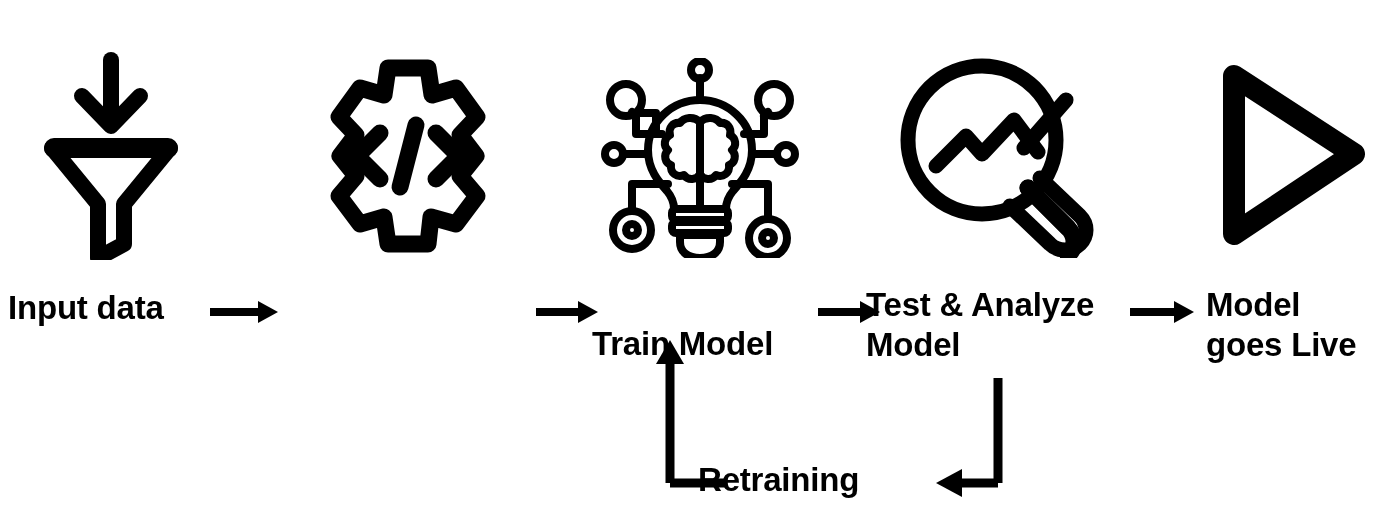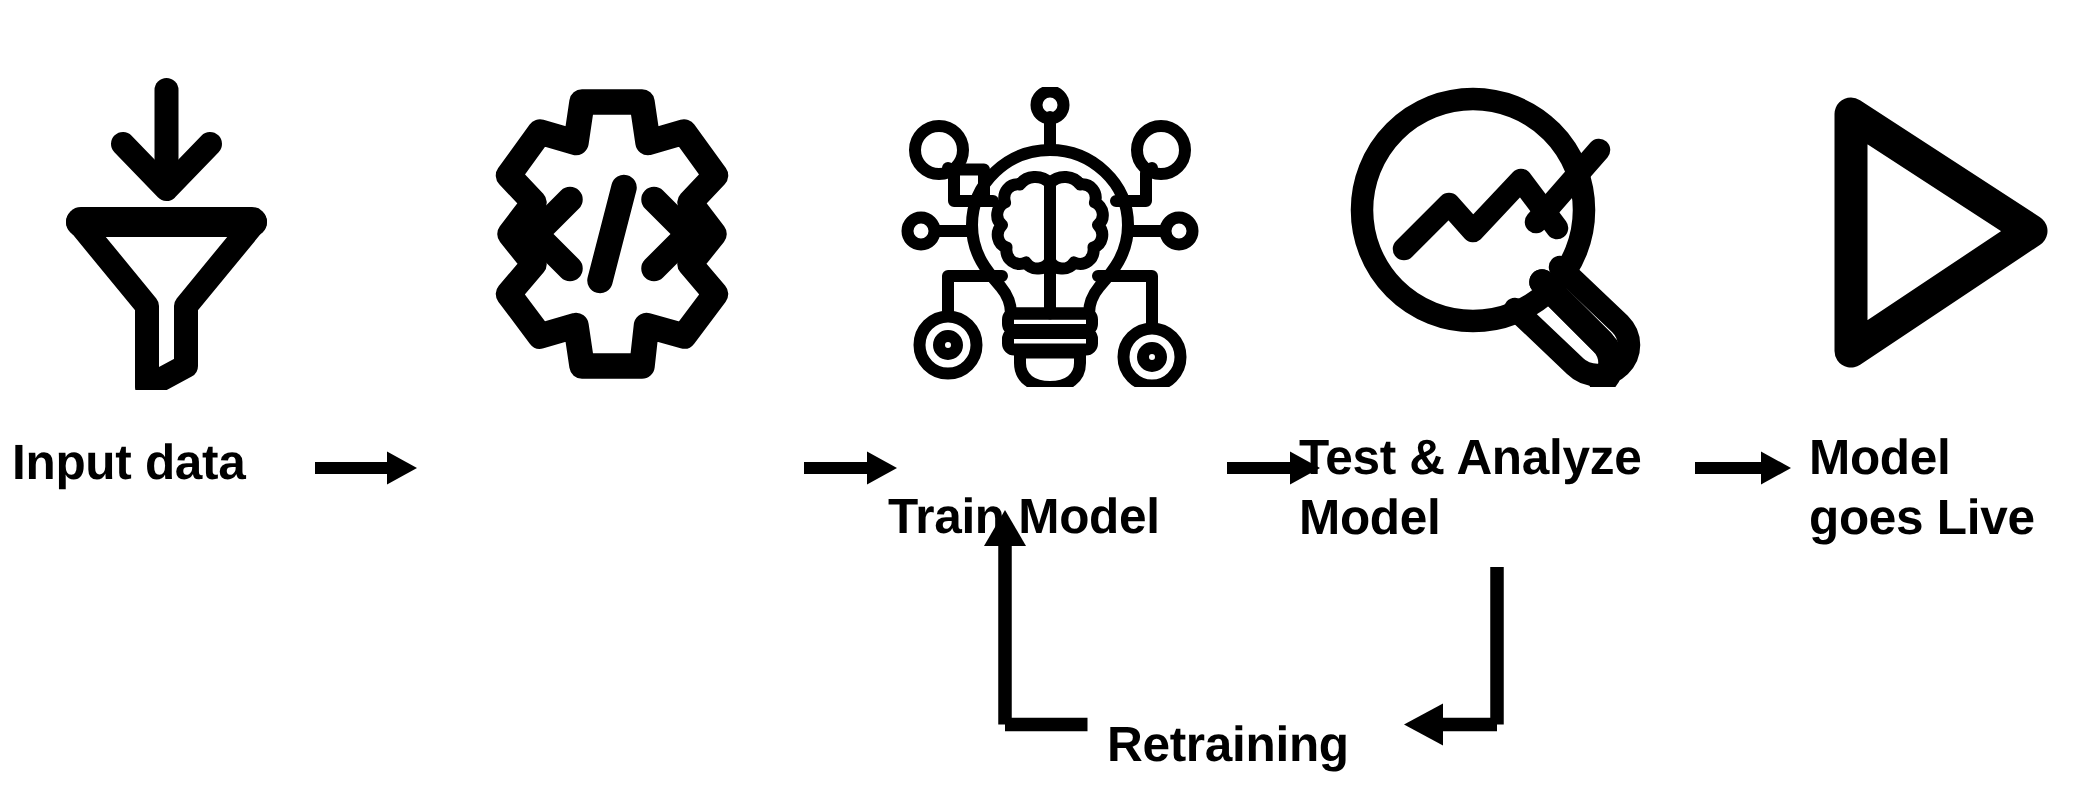--- a/index.html
+++ b/index.html
@@ -177,15 +177,15 @@
 
     <line x1="998" y1="483" x2="960" y2="483" stroke="#000000" stroke-width="9" stroke-linecap="butt"></line>
     <polygon points="962,469 936,483 962,497" fill="#000000"></polygon>
 
     <line x1="725" y1="483" x2="670" y2="483" stroke="#000000" stroke-width="9" stroke-linecap="butt"></line>
 
     <line x1="670" y1="483" x2="670" y2="362" stroke="#000000" stroke-width="9" stroke-linecap="butt"></line>
     <polygon points="656,364 670,340 684,364" fill="#000000"></polygon>
   </svg>
 
-  <div class="label" style="left:738px; top:460px; width:200px;margin-top:16px;">Retraining</div>
+  <div class="label" style="left:698px; top:460px; width:200px;">Retraining</div>
 
 </div>
 
 </body></html>

